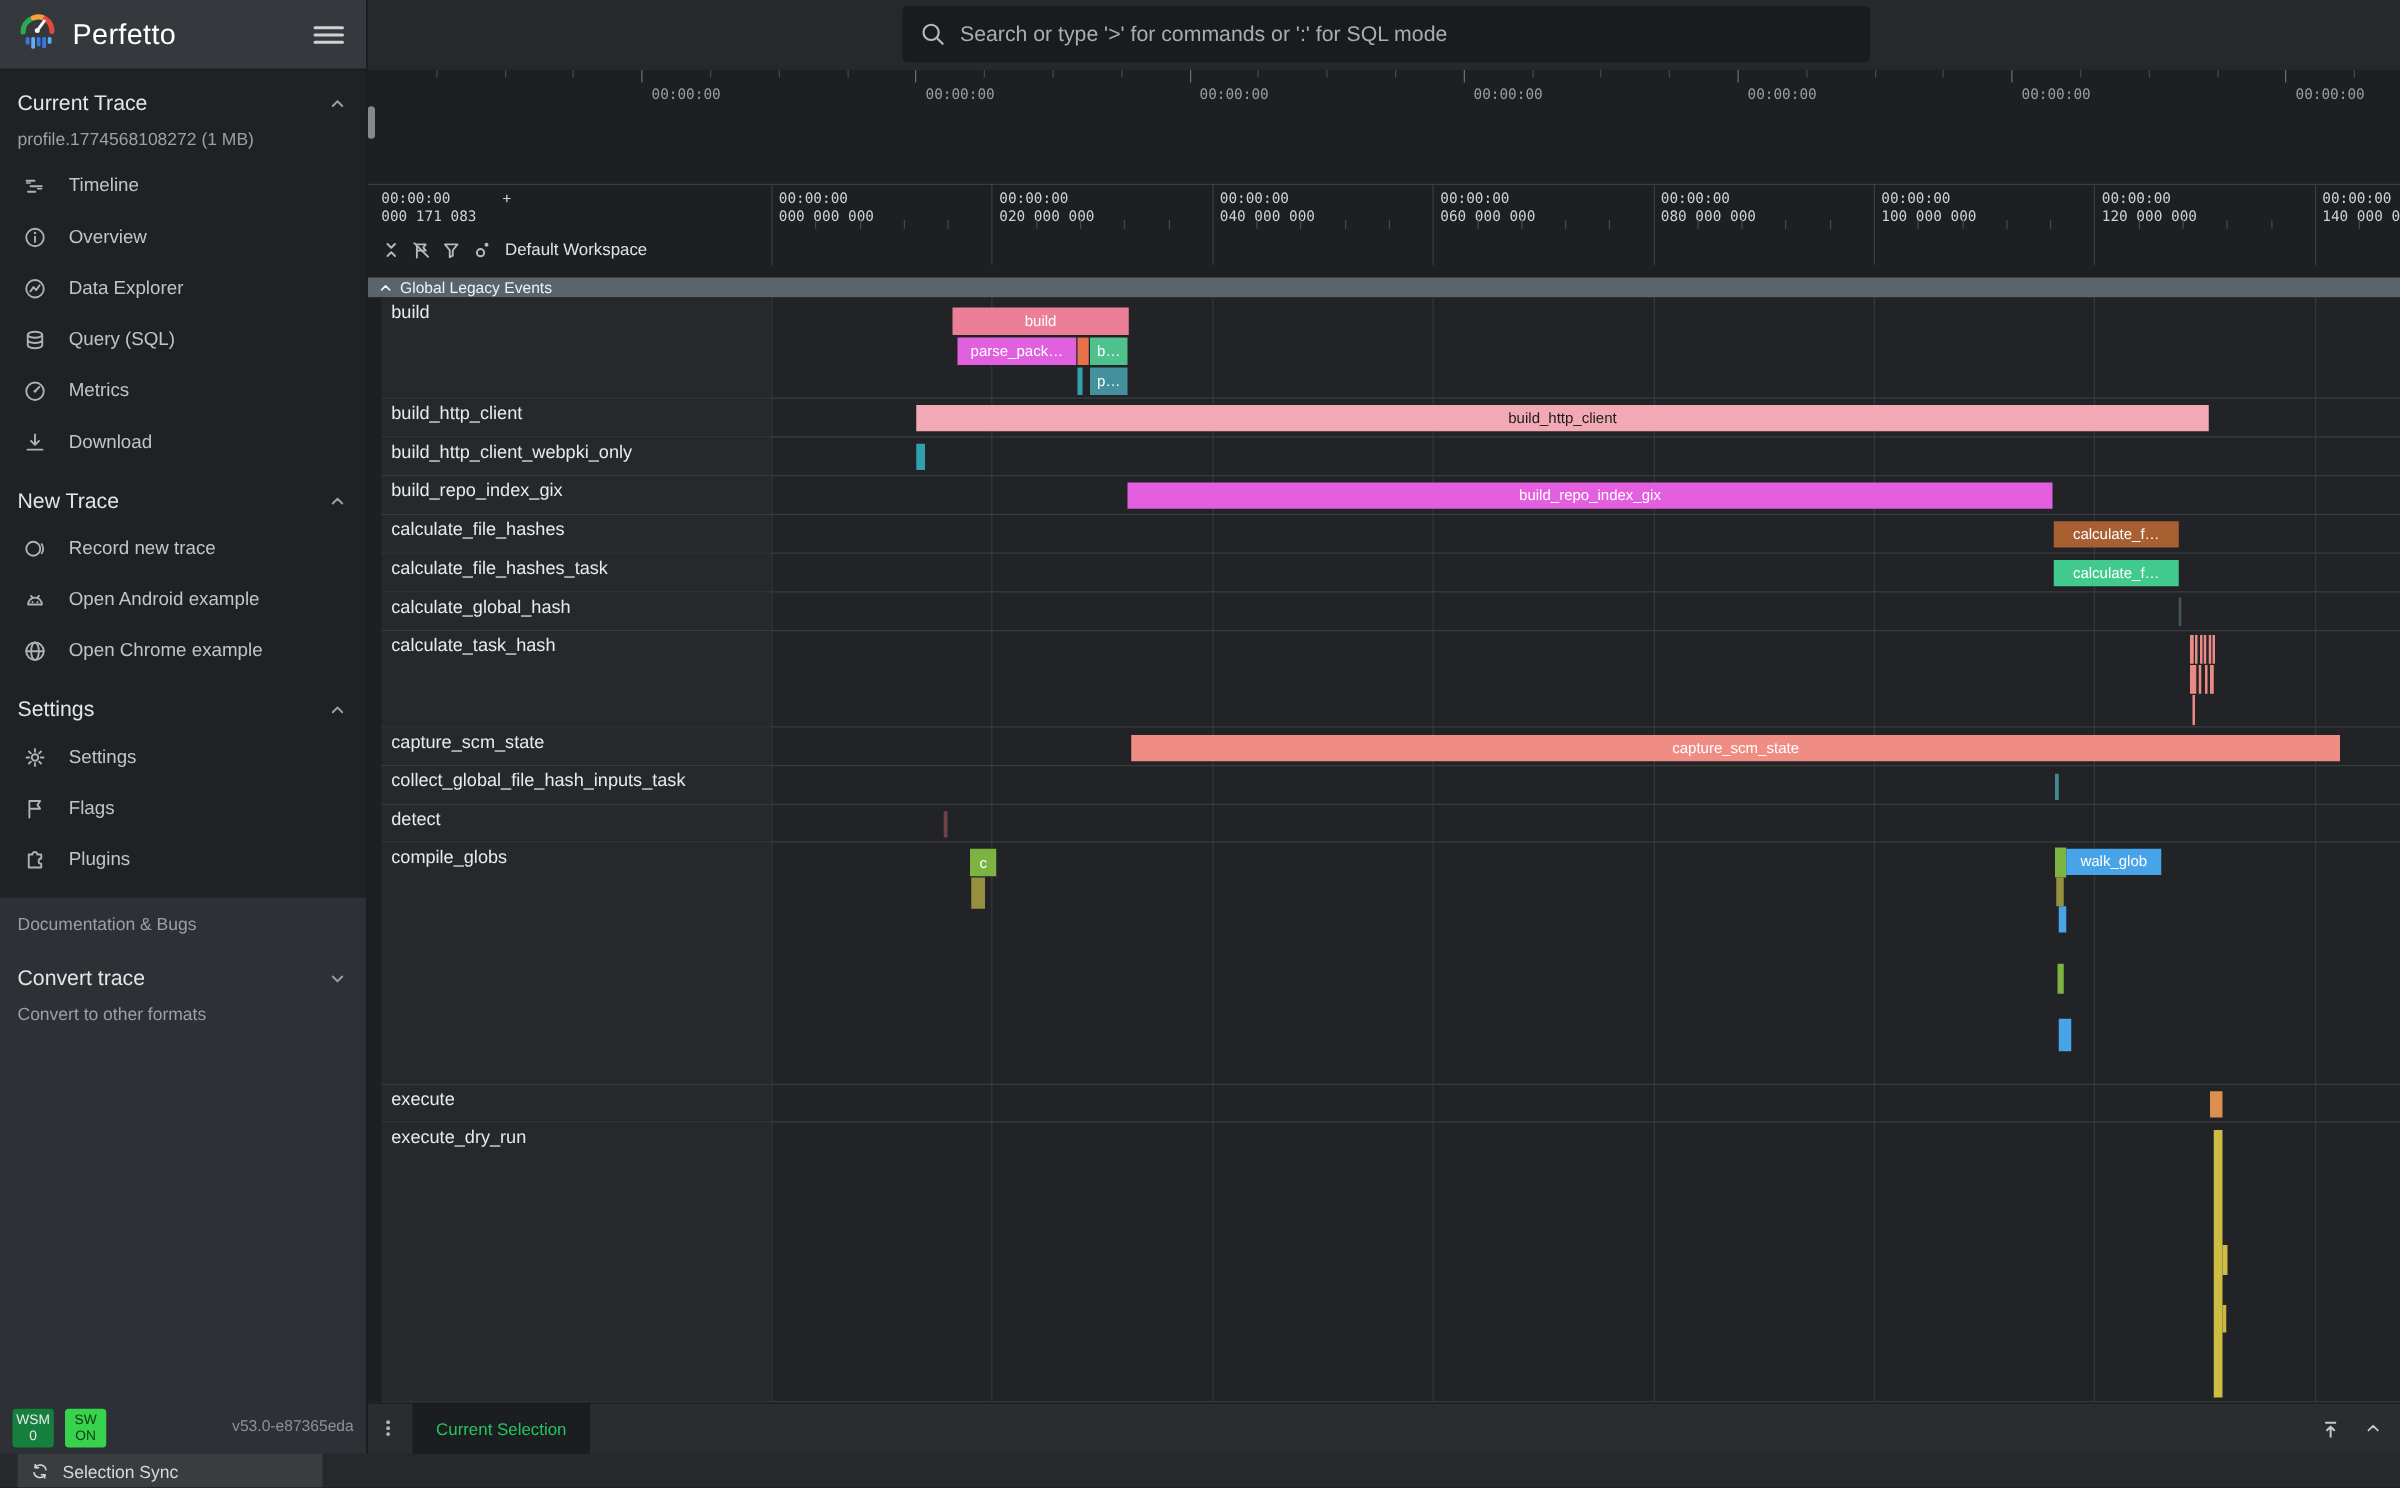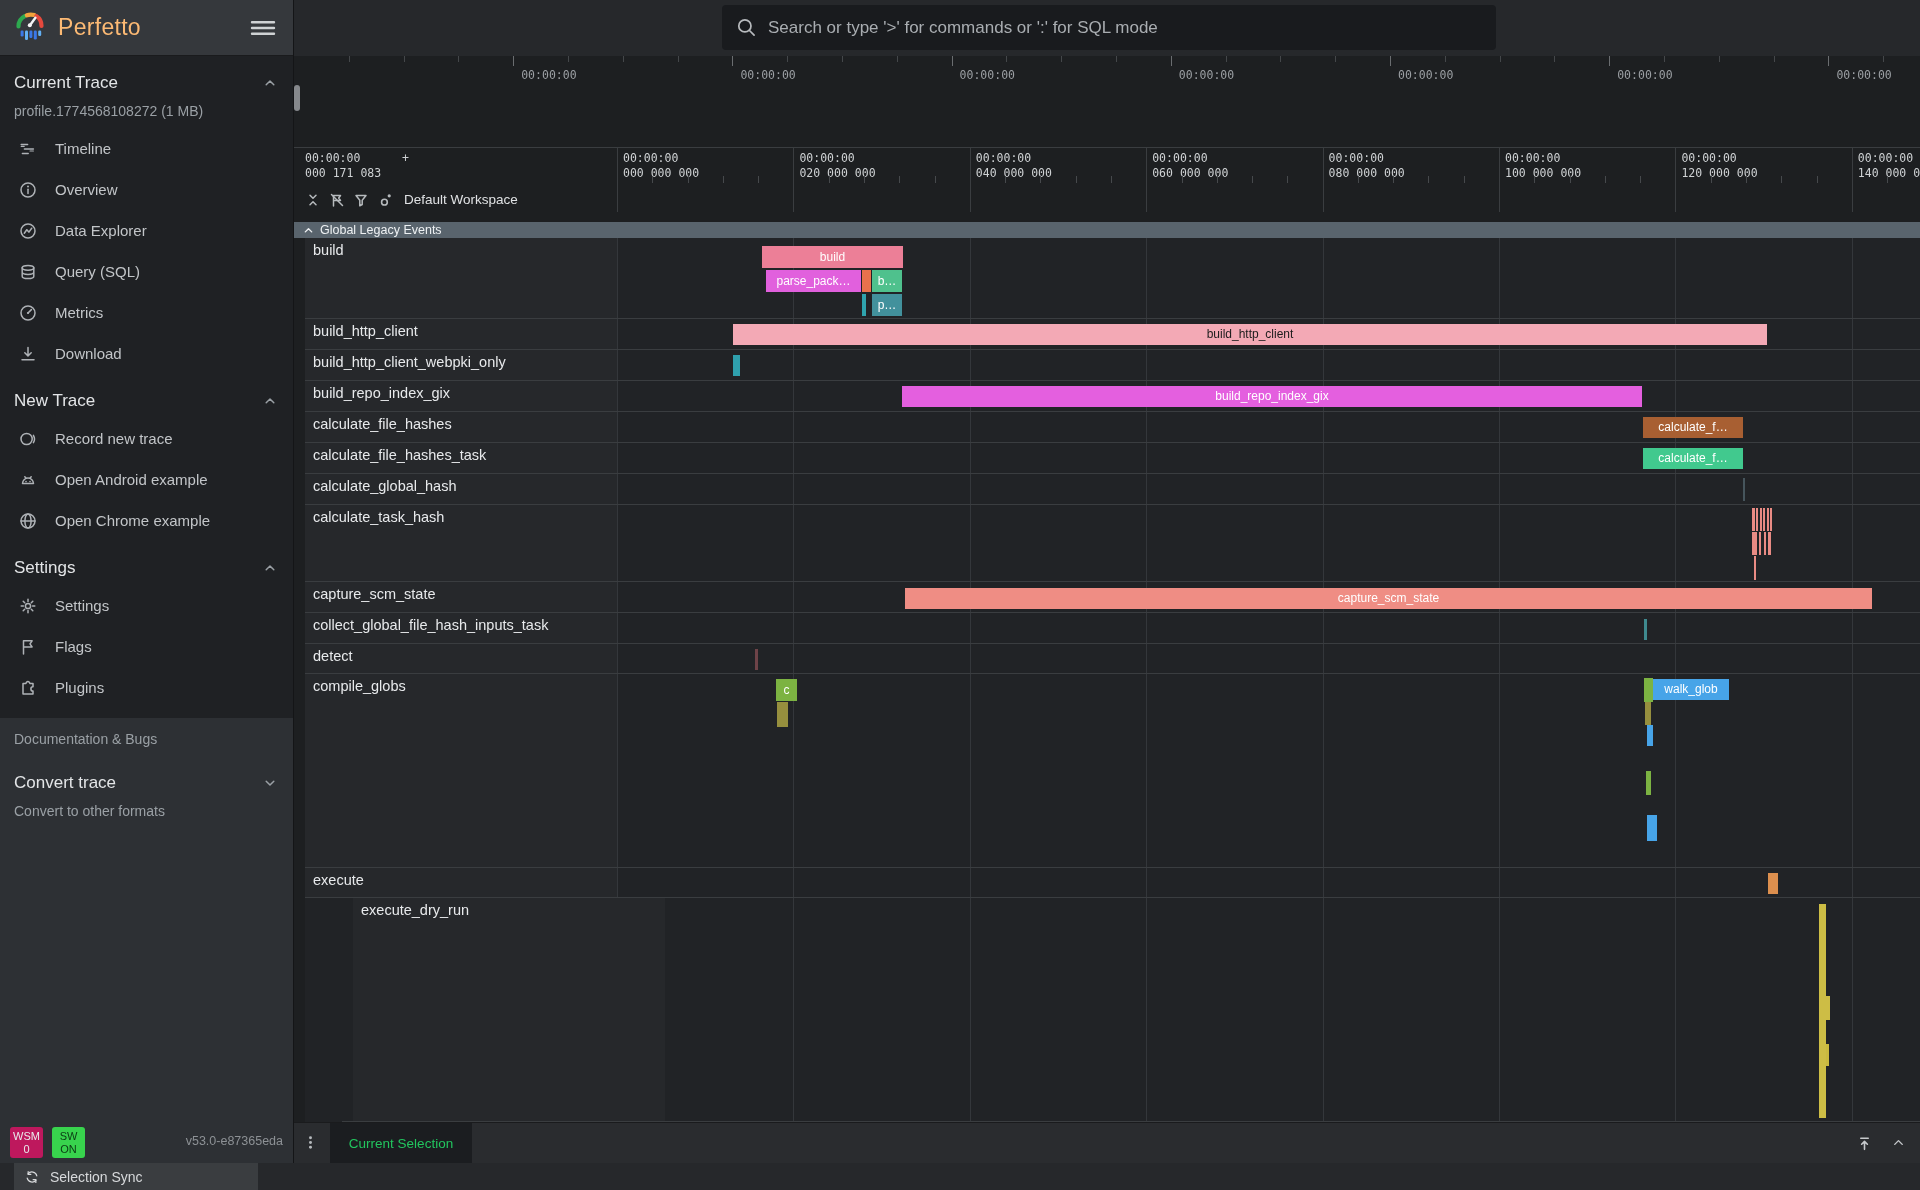--- a/index.html
+++ b/index.html
@@ -5,21 +5,21 @@
   *{margin:0;padding:0;box-sizing:border-box}
   html,body{width:1920px;height:1190px;overflow:hidden}
   body{background:#1d1f21;font-family:"Liberation Sans",sans-serif;color:#dadce0;position:relative}
   svg.ik{display:block}
   svg.ik *{fill:none;stroke:currentColor;stroke-width:1.5;stroke-linecap:round;stroke-linejoin:round}
   svg.ik .fl{fill:currentColor;stroke:none}
 
   
   #sidebar{position:absolute;left:0;top:0;width:294px;height:1163px;background:#2d3034;border-right:1px solid #141517;overflow:hidden}
   .side-header{height:56px;background:#35383c;display:flex;align-items:center;padding:0 12px;position:relative;border-bottom:1px solid #1a1b1d}
-  .brand{font-size:23px;color:#fdba74;margin-left:10px;letter-spacing:.3px}
+  .brand{font-size:23px;color:#ffffff;margin-left:10px;letter-spacing:.3px}
   .burger{position:absolute;right:16px;top:18px;color:#cfd2d4}
   #side-dark{background:#1f2124;padding-bottom:10px}
   .sec{padding-top:10px}
   .sec-head{height:34px;display:flex;align-items:center;justify-content:space-between;padding:0 16px 0 14px;font-size:17px;color:#e3e5e7;cursor:pointer}
   .sec-head .chev{color:#9aa0a5}
   .sec-sub{font-size:14px;color:#9aa0a5;padding:3px 14px 9px}
   .item{height:41px;display:flex;align-items:center;padding-left:18px;gap:17px;font-size:15px;color:#c2c5c8;cursor:pointer}
   .item .icw{width:20px;height:20px;color:#aeb2b6;flex:none}
   #side-footer{position:absolute;left:0;bottom:0;width:294px;height:41px}
   .badge{position:absolute;top:5px;width:33px;height:31px;border-radius:3px;display:flex;flex-direction:column;align-items:center;justify-content:center;font-size:11px;line-height:13px;font-weight:500}
@@ -292,21 +292,21 @@
         <div class="slice" style="left: 1359px; width: 76px; top: 5px; height: 21px; line-height: 21px; background: rgb(71, 164, 232); color: rgb(255, 255, 255);">walk_glob</div>
         <div class="slice" style="left: 1351px; width: 6px; top: 28px; height: 23px; line-height: 23px; background: rgb(150, 143, 62);"></div>
         <div class="slice" style="left: 1353px; width: 6px; top: 51px; height: 21px; line-height: 21px; background: rgb(71, 164, 232);"></div>
         <div class="slice" style="left: 1352px; width: 5px; top: 97px; height: 24px; line-height: 24px; background: rgb(124, 179, 66);"></div>
         <div class="slice" style="left: 1353px; width: 10px; top: 141px; height: 26px; line-height: 26px; background: rgb(71, 164, 232);"></div>
       </div>
       <div class="trow" style="height: 30px;">
         <div class="tlabel">execute</div>
         <div class="slice" style="left: 1474px; width: 10px; top: 5px; height: 21px; line-height: 21px; background: rgb(220, 143, 78);"></div>
       </div>
-      <div class="trow" style="height: 224px; margin-left: 48px;">
+      <div class="trow" style="height: 224px;">
         <div class="tlabel">execute_dry_run</div>
         <div class="slice" style="left: 1477px; width: 7px; top: 6px; height: 214px; line-height: 214px; background: rgb(205, 189, 69);"></div>
         <div class="slice" style="left: 1484px; width: 4px; top: 98px; height: 24px; line-height: 24px; background: rgb(205, 189, 69);"></div>
         <div class="slice" style="left: 1484px; width: 3px; top: 146px; height: 22px; line-height: 22px; background: rgb(201, 185, 63);"></div>
       </div>
     </div>
 
   <div id="btabs">
     <span id="btab-dots">
         <svg class="ik" width="17" height="17" viewBox="0 0 16 16">
@@ -518,21 +518,21 @@
             <span class="chev">
               <svg class="ik" width="14" height="14" viewBox="0 0 14 14">
                 <path d="M3.2 5.2 7 9l3.8-3.8"></path>
               </svg>
             </span>
           </div>
           <div class="sec-sub">Convert to other formats</div>
         </div>
       </div>
     <div id="side-footer">
-      <div class="badge" style="left: 10px; background: #be185d; color: rgb(232, 234, 236);">
+      <div class="badge" style="left: 10px; background: #15803d; color: rgb(232, 234, 236);">
         <span>WSM</span>
           <span>0</span>
       </div>
       <div class="badge" style="left: 52px; background: rgb(56, 211, 77); color: rgb(12, 58, 20);">
         <span>SW</span>
           <span>ON</span>
       </div>
       <span id="version">v53.0-e87365eda</span>
     </div>
   </aside>

